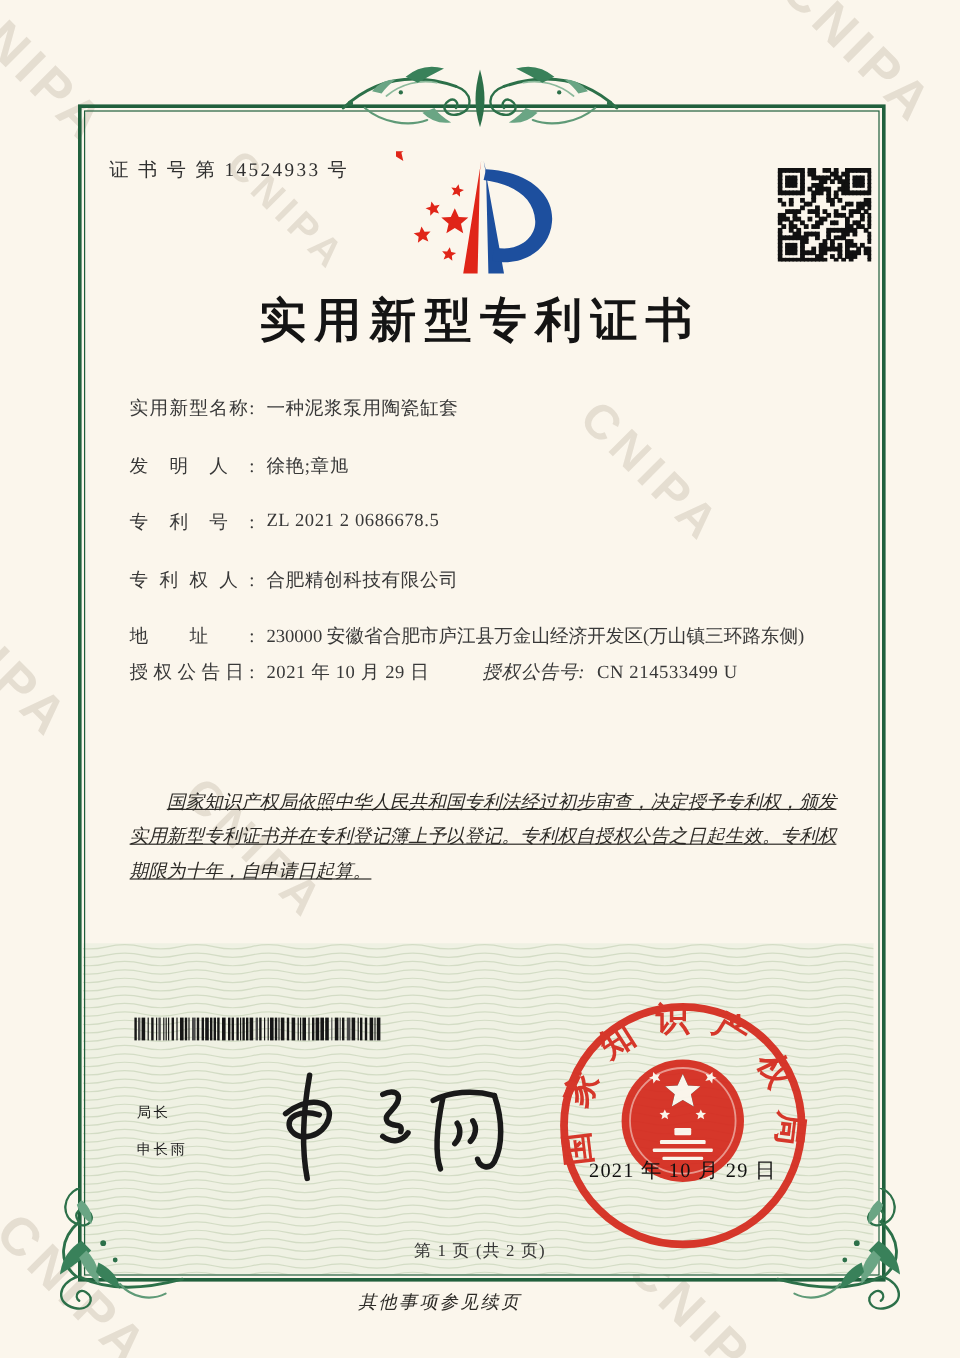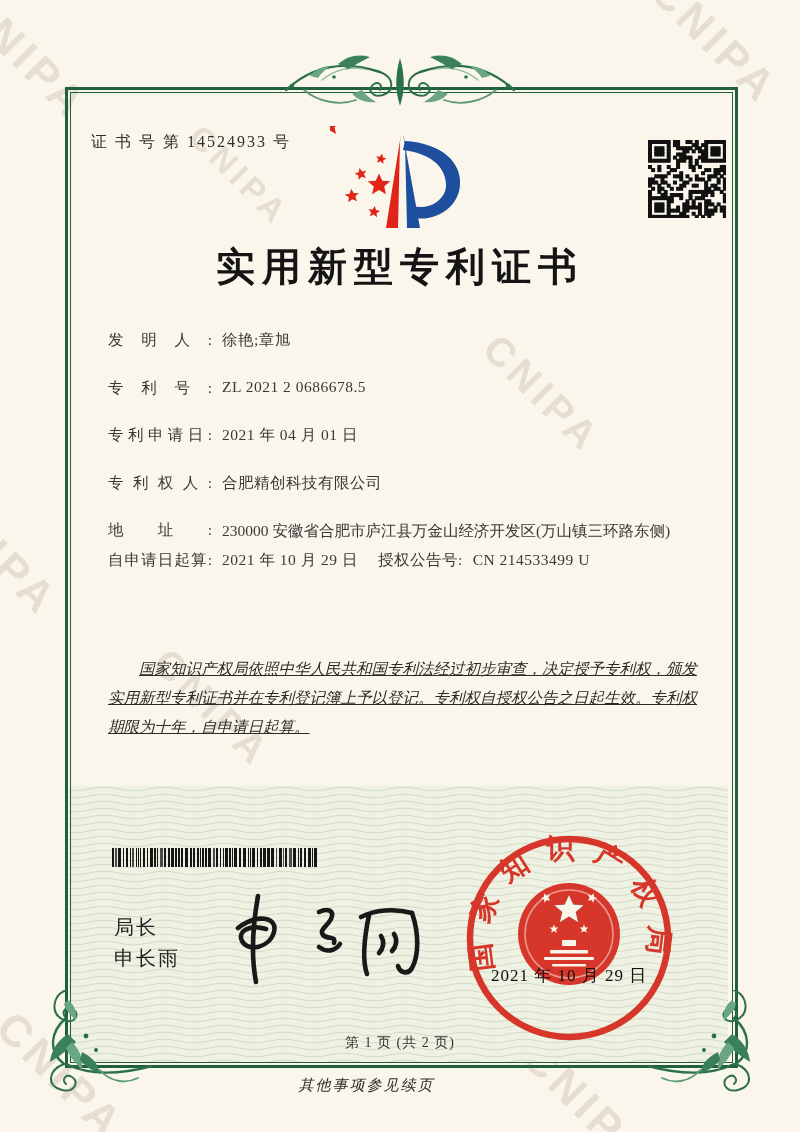--- a/index.html
+++ b/index.html
@@ -19,31 +19,31 @@
   .certno{position:absolute;left:91px;top:132px;font-size:16px;letter-spacing:2px;color:#2f2f2f;}
   .title{position:absolute;left:65px;top:240px;width:670px;text-align:center;font-size:39px;
          font-weight:bold;color:#141414;letter-spacing:7px;}
   
   .fields{position:absolute;left:108px;top:330px;width:600px;font-size:15.5px;color:#383838;}
   .frow{margin-bottom:26.5px;white-space:nowrap;}
   .lab{display:inline-block;width:104px;text-align:justify;text-align-last:justify;vertical-align:top;}
   .val{margin-left:10px;letter-spacing:.5px;}
   .val-block{display:inline-block;white-space:normal;width:500px;vertical-align:top;line-height:22px;margin-left:10px;}
   .frow.addr{margin-bottom:8px;}
-  .grant2{margin-left:20px;}
+  .grant2{margin-left:44px;font-style:italic;}
   
   .bodytext{position:absolute;left:108px;top:654px;width:592px;font-size:15.5px;line-height:29px;
             color:#2c2a26;font-style:italic;}
   .bodytext p{margin:0;text-indent:2em;text-decoration:underline;}
   
   .barcode{position:absolute;left:112px;top:848px;width:210px;height:19px;display:flex;align-items:stretch;}
   .barcode span{display:block;height:100%;}
   
   .signer{position:absolute;left:114px;top:912px;font-family:"Liberation Sans","DejaVu Sans",sans-serif;
-          font-size:20px;color:#222;line-height:31px;letter-spacing:2px;}
+          font-size:12px;color:#222;line-height:31px;letter-spacing:2px;}
   .sig-svg{position:absolute;left:222px;top:884px;}
   
   .seal-svg{position:absolute;left:458px;top:834px;opacity:.93;}
   .seal-date{position:absolute;left:468px;top:964px;width:202px;text-align:center;font-size:17px;
              color:#111;letter-spacing:1px;z-index:5;}
   
   .pageinfo{position:absolute;left:65px;top:1034px;width:670px;text-align:center;font-size:14px;color:#333;letter-spacing:1px;}
   .continuation{position:absolute;left:0;top:1076px;width:733px;text-align:center;font-size:15px;
                 color:#2c2a26;font-style:italic;letter-spacing:2px;}
   .orn{position:absolute;pointer-events:none;}
@@ -472,36 +472,36 @@
     <rect x="74.88" y="65.52" width="4" height="4" fill="#111"></rect>
     <rect x="74.88" y="68.64" width="4" height="4" fill="#111"></rect>
     <rect x="74.88" y="71.76" width="4" height="4" fill="#111"></rect>
     <rect x="74.88" y="74.88" width="4" height="4" fill="#111"></rect>
   </svg>
 
 <div class="title">实用新型专利证书</div>
 
 <div class="fields">
   <div class="frow">
+    <span class="lab">实用新型名称:</span><span class="val">一种泥浆泵用陶瓷缸套</span>
+  </div>
+  <div class="frow">
     <span class="lab">发明人:</span><span class="val">徐艳;章旭</span>
   </div>
   <div class="frow">
     <span class="lab">专利号:</span><span class="val">ZL 2021 2 0686678.5</span>
-  </div>
-  <div class="frow">
-    <span class="lab">专利申请日:</span><span class="val">2021 年 04 月 01 日</span>
   </div>
   <div class="frow">
     <span class="lab">专利权人:</span><span class="val">合肥精创科技有限公司</span>
   </div>
   <div class="frow addr">
     <span class="lab">地址:</span><span class="val-block">230000 安徽省合肥市庐江县万金山经济开发区(万山镇三环路东侧)</span>
   </div>
   <div class="frow">
-    <span class="lab">自申请日起算:</span><span class="val">2021 年 10 月 29 日</span><span class="val grant2">授权公告号:</span><span class="val">CN 214533499 U</span>
+    <span class="lab">授权公告日:</span><span class="val">2021 年 10 月 29 日</span><span class="val grant2">授权公告号:</span><span class="val">CN 214533499 U</span>
   </div>
 </div>
 
 <div class="bodytext">
   <p>国家知识产权局依照中华人民共和国专利法经过初步审查，决定授予专利权，颁发实用新型专利证书并在专利登记簿上予以登记。专利权自授权公告之日起生效。专利权期限为十年，自申请日起算。</p>
 </div>
 
 <div class="barcode" id="barcode">
     <span style="width: 2px; margin-right: 1px; background: rgb(22, 22, 22);"></span>
     <span style="width: 2px; margin-right: 1px; background: rgb(74, 74, 74);"></span>

